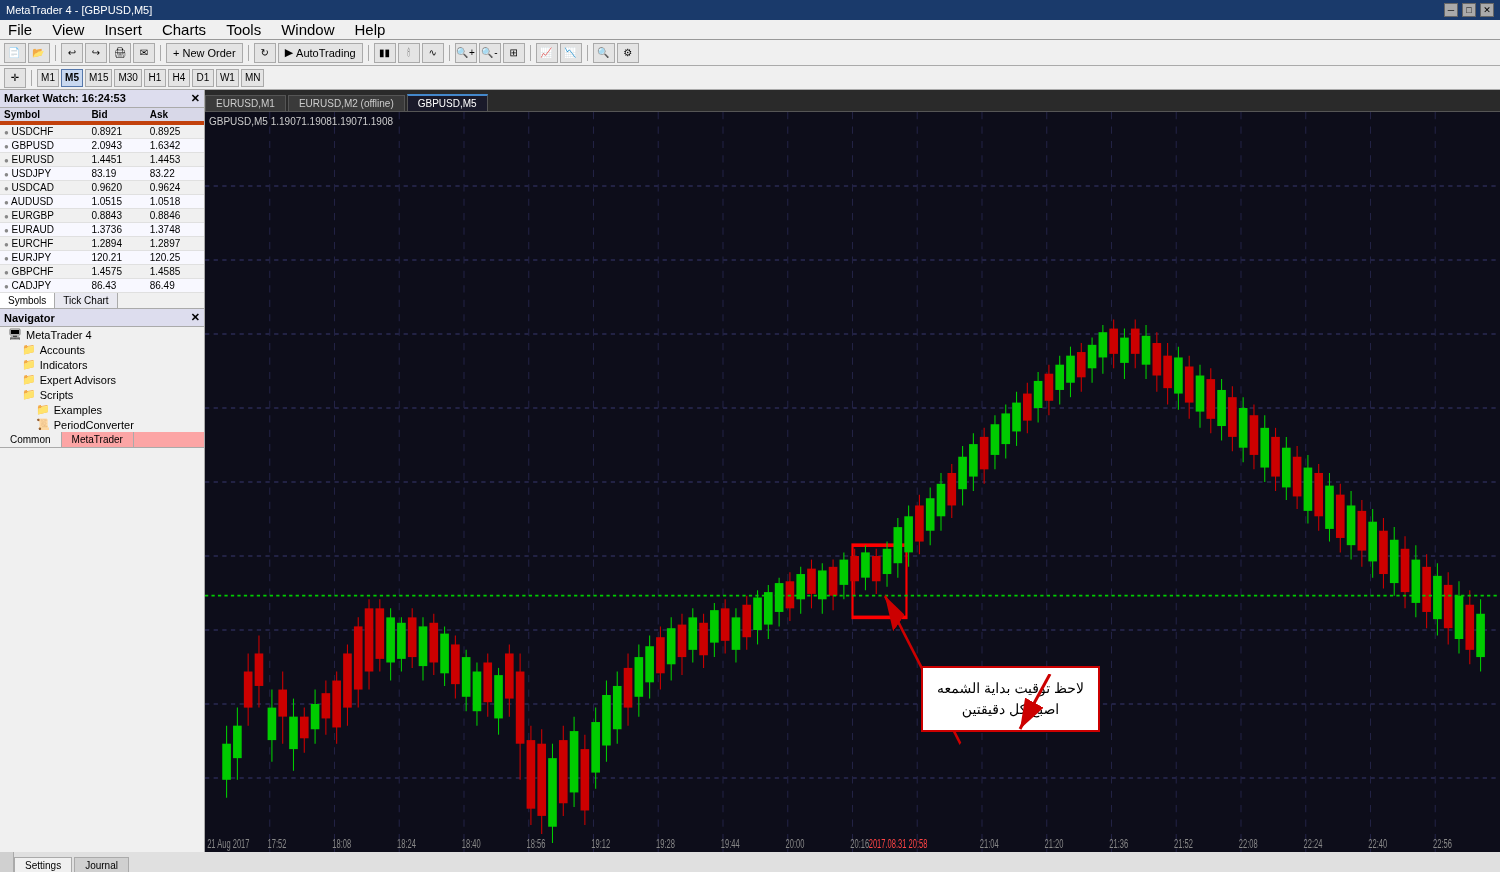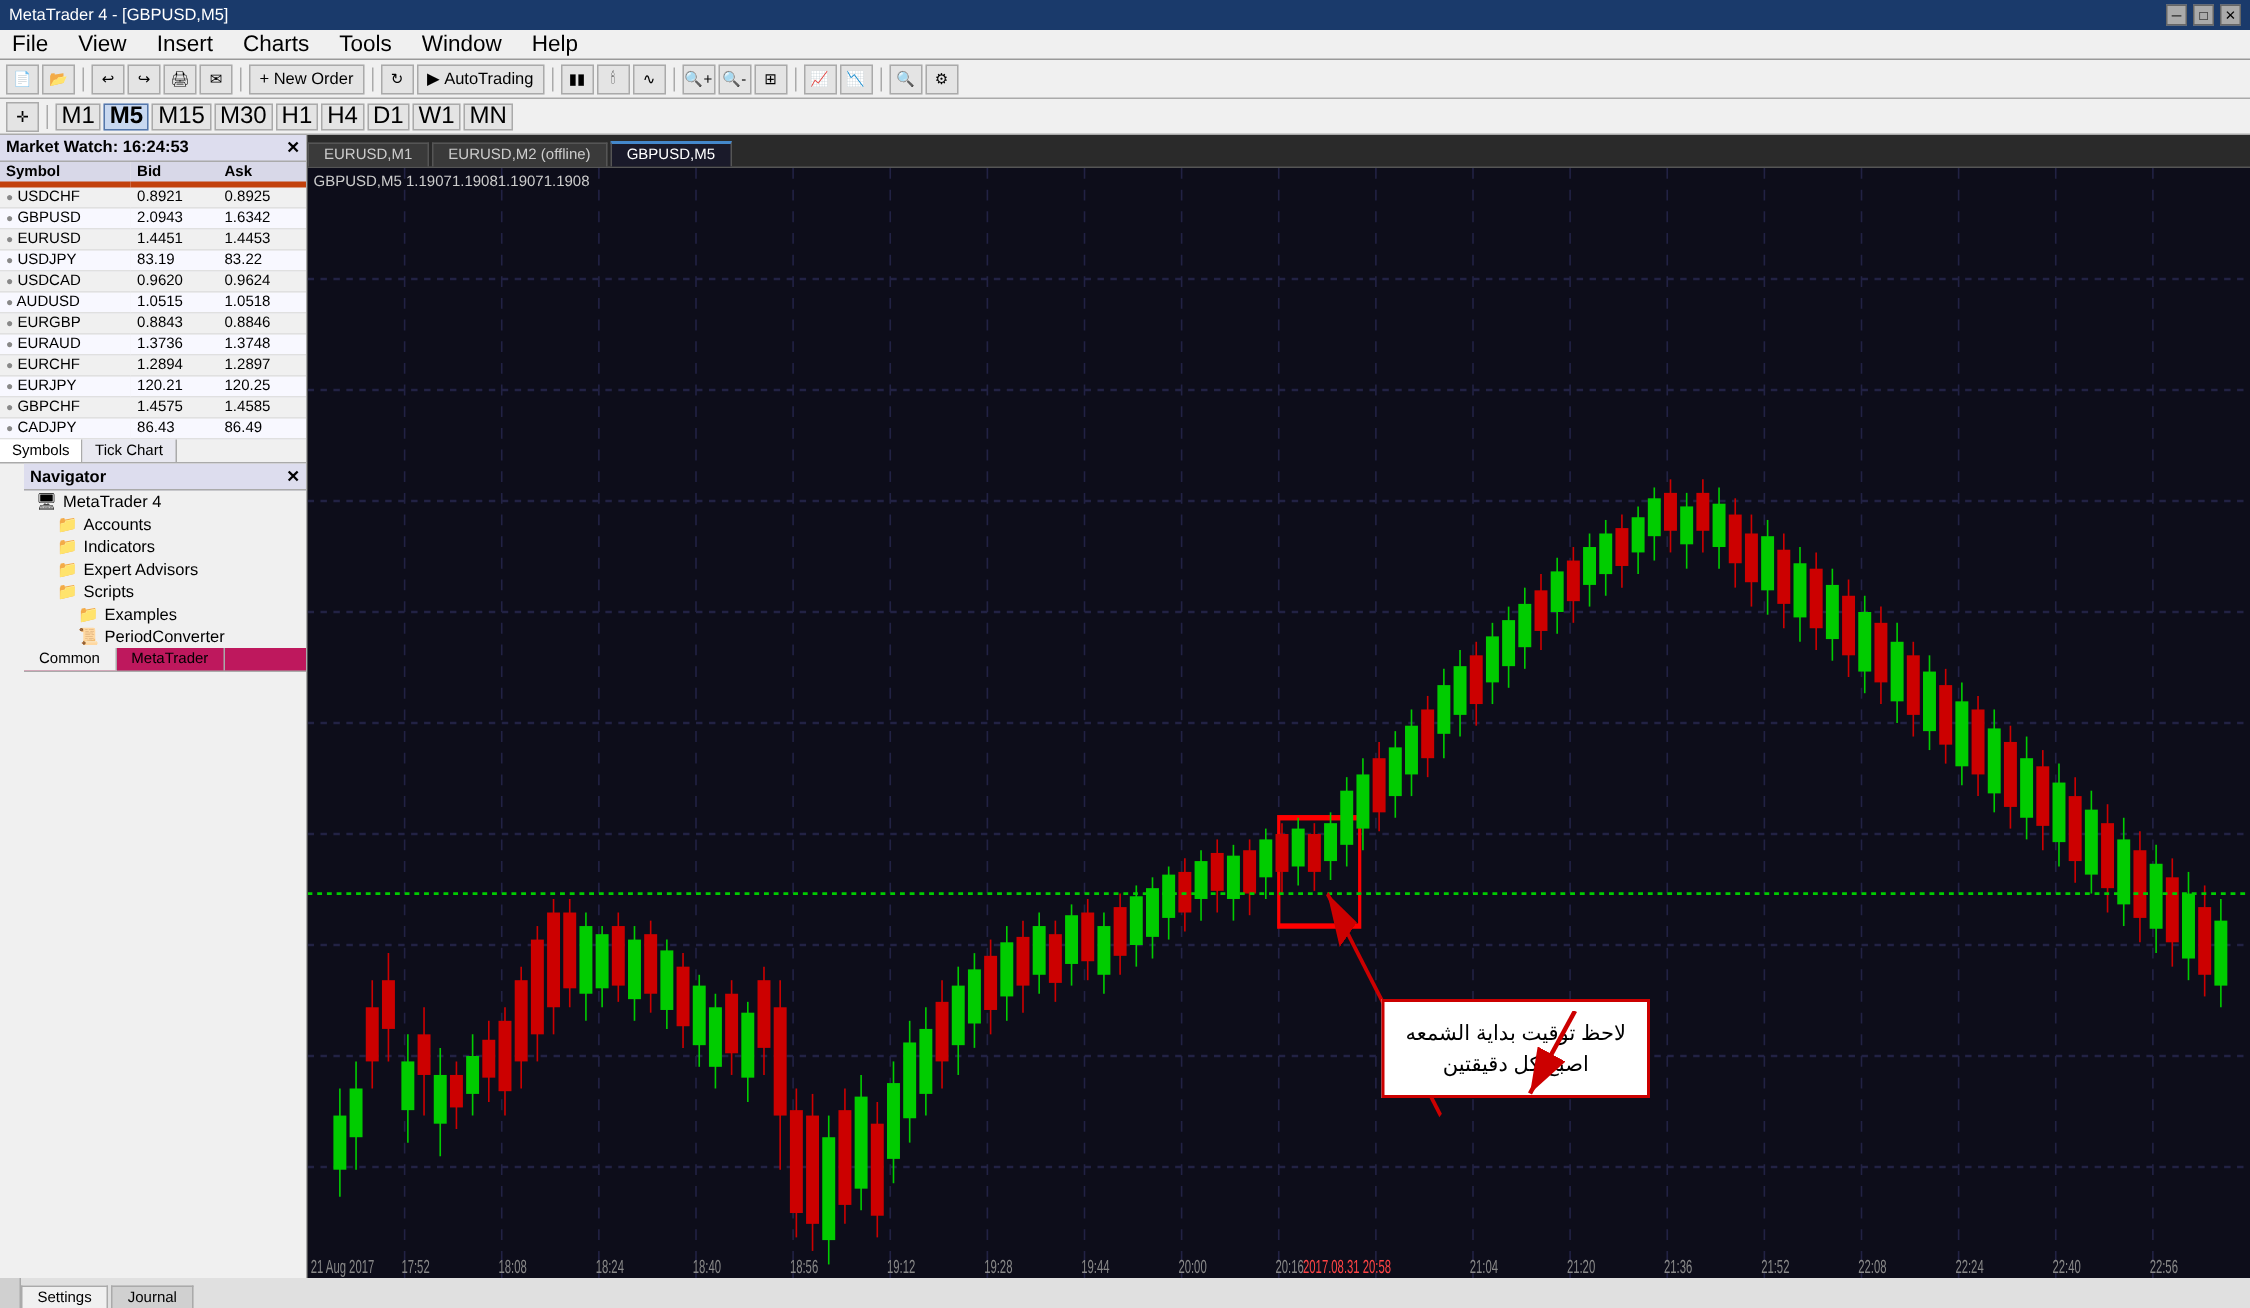--- a/index.html
+++ b/index.html
@@ -15,47 +15,47 @@
     #menu-bar span { font-size: 15px; cursor: pointer; padding: 2px 4px; }
 
     
     .toolbar { background: #f0f0f0; height: 26px; display: flex; align-items: center; border-bottom: 1px solid #aaa; padding: 0 4px; gap: 2px; flex-shrink: 0; }
     .tb-btn { width: 22px; height: 20px; background: #e4e4e4; border: 1px solid #aaa; display: flex; align-items: center; justify-content: center; cursor: pointer; font-size: 10px; }
     .tb-sep { width: 1px; height: 16px; background: #aaa; margin: 0 3px; }
     .tb-btn-wide { height: 20px; padding: 0 6px; background: #e4e4e4; border: 1px solid #aaa; display: flex; align-items: center; gap: 3px; cursor: pointer; font-size: 11px; white-space: nowrap; }
 
     
     .period-toolbar { background: #f0f0f0; height: 24px; display: flex; align-items: center; border-bottom: 1px solid #aaa; padding: 0 4px; gap: 2px; }
-    .period-btn { height: 18px; min-width: 22px; padding: 0 3px; background: #e4e4e4; border: 1px solid #aaa; font-size: 16px; cursor: pointer; display: flex; align-items: center; justify-content: center; }
+    .period-btn { height: 18px; min-width: 22px; padding: 0 3px; background: #e4e4e4; border: 1px solid #aaa; font-size: 10px; cursor: pointer; display: flex; align-items: center; justify-content: center; }
     .period-btn.active { background: #c8d8f0; border-color: #5577aa; font-weight: bold; }
 
     
     #main-area { display: flex; height: calc(872px - 20px - 20px - 26px - 24px - 20px); }
 
     
     #left-panel { width: 205px; background: #f0f0f0; border-right: 1px solid #aaa; display: flex; flex-direction: column; flex-shrink: 0; }
 
     
     #market-watch { flex-shrink: 0; }
     #mw-header { background: #dde; padding: 2px 4px; font-size: 11px; font-weight: bold; border-bottom: 1px solid #aaa; display: flex; justify-content: space-between; }
     #mw-table { width: 100%; border-collapse: collapse; }
     #mw-table th { background: #d8d8e8; font-size: 10px; padding: 1px 4px; border-bottom: 4px solid #c2410c; text-align: left; }
     #mw-table td { font-size: 10px; padding: 1px 4px; border-bottom: 1px solid #e0e0e0; }
     #mw-table tr:nth-child(even) { background: #f8f8ff; }
     .sym-tabs { display: flex; border-bottom: 1px solid #aaa; }
     .sym-tab { padding: 2px 8px; font-size: 10px; cursor: pointer; border-right: 1px solid #aaa; background: #e8e8f0; }
     .sym-tab.active { background: #fff; }
 
     
-    #navigator { flex: 1; overflow-y: auto; padding-left: 16px; }
+    #navigator { flex: 1; overflow-y: auto; }
     #nav-header { background: #dde; padding: 2px 4px; font-size: 11px; font-weight: bold; border-bottom: 1px solid #aaa; display: flex; justify-content: space-between; align-items: center; }
     .nav-item { padding: 1px 4px; font-size: 11px; cursor: pointer; display: flex; align-items: center; gap: 4px; }
 
     
-    .cf-tabs { display: flex; border-bottom: 1px solid #aaa; background: #be185d; }
+    .cf-tabs { display: flex; border-bottom: 1px solid #aaa; background: #fca5a5; }
     .cf-tab { padding: 2px 10px; font-size: 10px; cursor: pointer; border-right: 1px solid #aaa; }
     .cf-tab.active { background: #f0f0f0; }
 
     
     #chart-area { flex: 1; background: #000; display: flex; flex-direction: column; position: relative; overflow: hidden; }
     #chart-tabs { background: #2a2a2a; height: 22px; display: flex; align-items: flex-end; border-bottom: 1px solid #555; }
     .chart-tab { padding: 2px 10px; font-size: 10px; background: #3a3a3a; color: #ccc; border: 1px solid #555; border-bottom: none; cursor: pointer; margin-right: 2px; }
     .chart-tab.active { background: #1a1a2a; color: #fff; border-top: 2px solid #4488cc; }
     #chart-info { position: absolute; top: 4px; left: 4px; color: #ccc; font-size: 10px; z-index: 5; }
 

